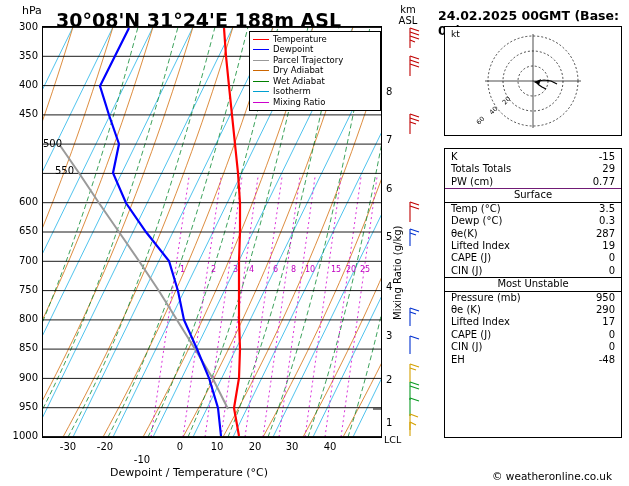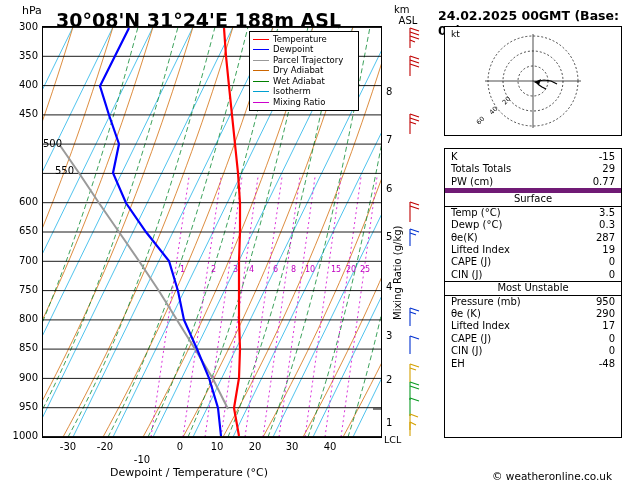--- a/index.html
+++ b/index.html
@@ -10,59 +10,59 @@
     font-size:10px;
     color:#000000;
     position:relative;
     overflow:hidden;
   }
   .abs{position:absolute;}
 
   
   #hpa-label{left:22px;top:4px;font-size:11px;}
   #station-title{left:56px;top:9px;font-size:19px;font-weight:bold;letter-spacing:0px;}
-  #km-label{left:394px;top:4px;font-size:10px;text-align:left;width:28px;}
+  #km-label{left:394px;top:4px;font-size:10px;text-align:center;width:28px;}
   #asl-label{left:394px;top:15px;font-size:10px;text-align:center;width:28px;}
   #run-title{left:438px;top:8px;font-size:12.5px;font-weight:bold;}
 
   
   #plot-frame{left:42px;top:26px;width:340px;height:412px;border:1px solid #000;box-sizing:border-box;background:#fff;overflow:hidden;}
   #plot-svg{position:absolute;left:0;top:0;}
 
   
   .ylab{position:absolute;width:38px;text-align:right;font-size:10px;left:0px;}
   
   .xlab{position:absolute;text-align:center;font-size:10px;width:40px;}
 
   #xaxis-title{left:110px;top:466px;font-size:11px;}
   #mixing-title{left:383px;top:228px;font-size:10px;transform-origin:left top;transform:rotate(-90deg);white-space:nowrap;}
 
   
-  #legend{left:248px;top:30px;width:110px;border:1px solid #000;background:#fff;padding:2px 3px;box-sizing:border-box;}
+  #legend{left:248px;top:30px;width:132px;border:1px solid #000;background:#fff;padding:2px 3px;box-sizing:border-box;}
   #legend .row{display:flex;align-items:center;height:10.5px;}
   #legend .sw{width:16px;height:0;border-top-width:1.6px;border-top-style:solid;margin-right:4px;}
   #legend .lb{font-size:8.5px;line-height:9px;}
 
   
   .kmlab{position:absolute;font-size:10px;text-align:left;}
 
   
   #wind-col{left:398px;top:26px;width:40px;height:412px;}
 
   
   #hodo-box{left:444px;top:26px;width:178px;height:110px;border:1px solid #000;background:#fff;box-sizing:border-box;}
   #hodo-kt{left:451px;top:29px;font-size:9px;}
 
   
   #idx-box{left:444px;top:148px;width:178px;height:290px;border:1px solid #000;background:#fff;box-sizing:border-box;}
   .idx-row{display:flex;justify-content:space-between;padding:0 6px;font-size:10px;line-height:12.4px;height:12.4px;}
   .idx-row .k{white-space:nowrap;}
   .idx-row .v{white-space:nowrap;}
   .sect-head{text-align:center;font-size:10px;line-height:12.6px;height:12.6px;border-top:1px solid #000;border-bottom:1px solid #000;background:#fff;}
-  .sect-head.first{border-top:5px solid #701a75;}
+  .sect-head.first{border-top:1px solid #701a75;}
   .pad2{height:2px;}
 
   
   #copyright{left:492px;top:470px;font-size:10.5px;}
   #lcl-label{left:384px;top:434px;font-size:9.5px;}
 </style>
 </head>
 <body>
 
 <div class="abs" id="hpa-label">hPa</div>

